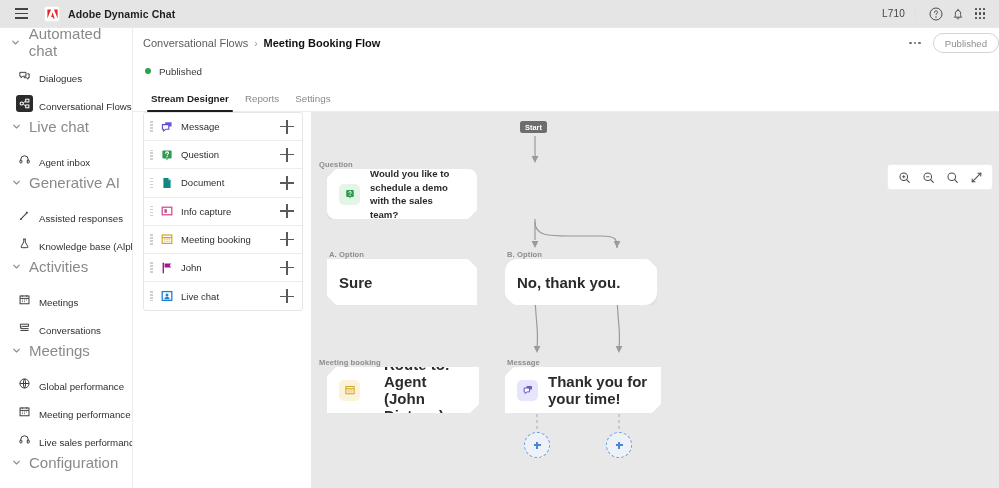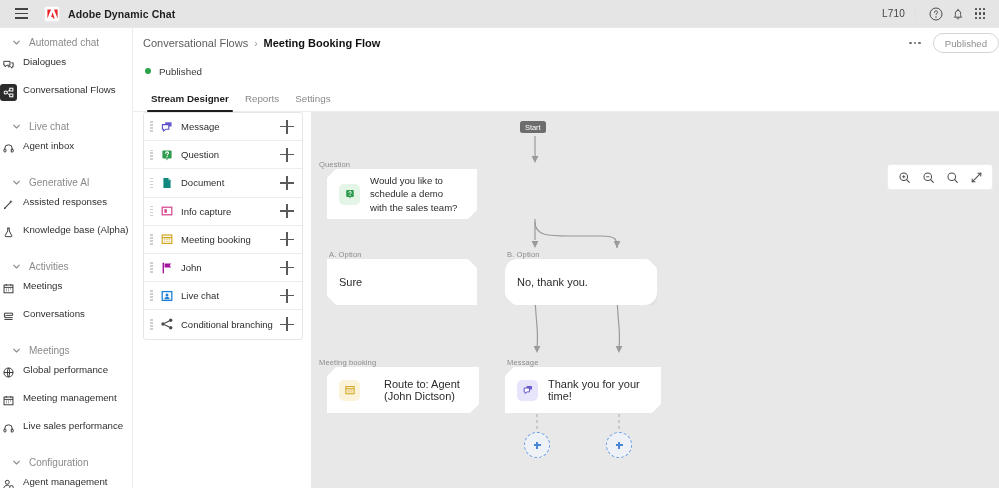--- a/index.html
+++ b/index.html
@@ -51,24 +51,24 @@
     position: absolute; top: 28px; left: 0;
     width: 133px; height: 460px;
     background: #fff; border-right: 1px solid #ededed;
     overflow: hidden;
   }
   .nav-group {
     display: flex; align-items: center;
     height: 28px; padding-left: 8px; cursor: pointer;
   }
   .chev { width: 16px; display: flex; align-items: center; justify-content: center; }
-  .nav-group-label { font-size: 10px; color: #8a8a8a; margin-left: 5px; }
+  .nav-group-label { font-size: 15px; color: #8a8a8a; margin-left: 5px; }
   .nav-item {
-    display: flex; align-items: flex-start;
-    height: 28px; padding-left: 0; cursor: pointer;
+    display: flex; align-items: flex-end;
+    height: 28px; padding-left: 16px; cursor: pointer;
     position: relative;
   }
   .nav-ico {
     width: 17px; height: 17px; flex: 0 0 17px;
     display: flex; align-items: center; justify-content: center;
     border-radius: 3px;
   }
   .nav-item.active .nav-ico { background: #2b2b2b; }
   .nav-label { font-size: 9.7px; color: #2f2f2f; margin-left: 6px; white-space: nowrap; }
 
@@ -146,21 +146,21 @@
   .pal-plus::before, .pal-plus::after {
     content: ""; position: absolute; background: #5a5a5a;
   }
   .pal-plus::before { left: 0; right: 0; top: 6.3px; height: 1.4px; }
   .pal-plus::after { top: 0; bottom: 0; left: 6.3px; width: 1.4px; }
 
   
   .canvas {
     position: absolute; top: 84px; left: 178px;
     width: 688px; height: 376px;
-    background: #e8e8e8; overflow: hidden;
+    background: #e8e8e8; overflow: hidden; font-weight: bold;
   }
   .canvas-toolbar {
     position: absolute; top: 52px; right: 6px;
     height: 26px; background: #fff; border-radius: 3px;
     border: 1px solid #ececec;
     display: flex; align-items: center; padding: 0 4px;
     z-index: 40;
   }
   .ct-btn {
     width: 24px; height: 24px; display: flex;
@@ -181,21 +181,21 @@
   .node.notch-tr {
     clip-path: polygon(0 0, calc(100% - 9px) 0, 100% 9px, 100% 100%,
                        9px 100%, 0 calc(100% - 9px));
   }
   .node-inner { display: flex; align-items: center; height: 100%; padding: 0 12px; }
   .node-ico {
     width: 21px; height: 21px; flex: 0 0 21px; border-radius: 5px;
     display: flex; align-items: center; justify-content: center;
   }
   .node-text { font-size: 9.6px; color: #2b2b2b; margin-left: 10px; line-height: 13.5px; }
-  .node-plain { font-size: 11px; color: #2b2b2b; }
+  .node-plain { font-size: 15px; color: #2b2b2b; }
 
   .start-chip {
     position: absolute; background: #6d6d6d; color: #fff;
     font-size: 7.4px; border-radius: 2.5px;
     padding: 1.5px 5px; white-space: nowrap; z-index: 5;
   }
   .add-btn {
     position: absolute; width: 26px; height: 26px; border-radius: 50%;
     background: #eef1f6; border: 1.4px dashed #6c9fe8;
     display: flex; align-items: center; justify-content: center;
@@ -378,21 +378,21 @@
     <span class="nav-label">Global performance</span>
   </div>
   <div class="nav-item">
     <span class="nav-ico">
       <svg width="13" height="13" viewBox="0 0 14 14">
         <rect x="2.2" y="3.2" width="9.6" height="8.4" fill="none" stroke="#3a3a3a" stroke-width="1.05"></rect>
         <path d="M2.2 5.8h9.6M4.6 2.3v1.8M9.4 2.3v1.8" stroke="#3a3a3a" stroke-width="1.05"></path>
         <path d="M4.4 7.5h1M6.5 7.5h1M8.6 7.5h1M4.4 9.4h1M6.5 9.4h1" stroke="#3a3a3a" stroke-width=".85"></path>
       </svg>
     </span>
-    <span class="nav-label">Meeting management</span>
+    <span class="nav-label">Meeting performance</span>
   </div>
   <div class="nav-item">
     <span class="nav-ico">
       <svg width="13" height="13" viewBox="0 0 14 14">
         <path d="M3 8.5V7a4 4 0 0 1 8 0v1.5" fill="none" stroke="#3a3a3a" stroke-width="1.05"></path>
         <rect x="2" y="7.6" width="2.3" height="3.2" rx="1.1" fill="none" stroke="#3a3a3a" stroke-width="1.05"></rect>
         <path d="M10 7.6h1.2a.9.9 0 0 1 .9.9v1.4a.9.9 0 0 1-.9.9H10z" fill="none" stroke="#3a3a3a" stroke-width="1.05"></path>
       </svg>
     </span>
     <span class="nav-label">Live sales performance</span>
@@ -566,38 +566,20 @@
           <svg width="14" height="14" viewBox="0 0 14 14">
             <rect x="2.2" y="2.6" width="9.6" height="8.8" fill="none" stroke="#1f7fd4" stroke-width="1.3"></rect>
             <circle cx="7" cy="6" r="1.5" fill="#1f7fd4"></circle>
             <path d="M4.3 10.3c0-1.6 1.2-2.5 2.7-2.5s2.7.9 2.7 2.5z" fill="#1f7fd4"></path>
           </svg>
         </span>
         <span class="pal-label">Live chat</span>
         <span class="pal-plus"></span>
       </div>
 
-      <div class="pal-row">
-        <span class="grip">
-            <i></i>
-            <i></i>
-            <i></i>
-            <i></i>
-          </span>
-        <span class="pal-ico">
-          <svg width="14" height="14" viewBox="0 0 14 14">
-            <circle cx="10.7" cy="3.3" r="1.7" fill="#4a4a4a"></circle>
-            <circle cx="10.7" cy="10.7" r="1.7" fill="#4a4a4a"></circle>
-            <circle cx="3.1" cy="7" r="1.8" fill="#4a4a4a"></circle>
-            <path d="M4.6 6.2 9.2 4.0M4.6 7.8l4.6 2.2" stroke="#4a4a4a" stroke-width="1.2"></path>
-          </svg>
-        </span>
-        <span class="pal-label">Conditional branching</span>
-        <span class="pal-plus"></span>
-      </div>
 
     </div>
   </div>
 
   <div class="canvas">
 
     <svg class="wires">
 
       <path d="M224 24 V46" stroke="#9a9a9a" stroke-width="1.2" fill="none"></path>
       <path d="M220.6 44 L224 51 L227.4 44 Z" fill="#9a9a9a"></path>
@@ -613,21 +595,21 @@
       <path d="M306 180 C 306 210, 310 215, 308 236" stroke="#9a9a9a" stroke-width="1.2" fill="none"></path>
       <path d="M304.6 234 L308 241 L311.4 234 Z" fill="#9a9a9a"></path>
 
       <path d="M226 296 V320" stroke="#b5b5b5" stroke-width="1.2" stroke-dasharray="3 3" fill="none"></path>
       <path d="M308 296 V320" stroke="#b5b5b5" stroke-width="1.2" stroke-dasharray="3 3" fill="none"></path>
     </svg>
 
     <div class="start-chip" style="left:209px; top:9px;">Start</div>
 
     <div class="node-label" style="left:8px; top:48px;">Question</div>
-    <div class="node" style="left:16px; top:57px; width:150px; height:50px;">
+    <div class="node" style="left:16px; top:57px; width:150px; height:50px;border-radius:8px;">
       <div class="node-inner">
         <span class="node-ico" style="background:#e4f4e6;">
           <svg width="12" height="12" viewBox="0 0 14 14">
             <rect x="2.6" y="2.4" width="8.8" height="8" rx=".9" fill="#2e9c4e"></rect>
             <path d="M5.7 5.2c0-.8.6-1.3 1.4-1.3s1.4.5 1.4 1.2c0 .9-1.2 1-1.2 1.9" fill="none" stroke="#fff" stroke-width="1.1" stroke-linecap="round"></path>
             <circle cx="7" cy="8.5" r=".7" fill="#fff"></circle>
             <path d="M6.1 10.4h1.8l-.9 1.9z" fill="#2e9c4e"></path>
           </svg>
         </span>
         <span class="node-text" style="max-width:92px;">Would you like to schedule a demo with the sales team?</span>

